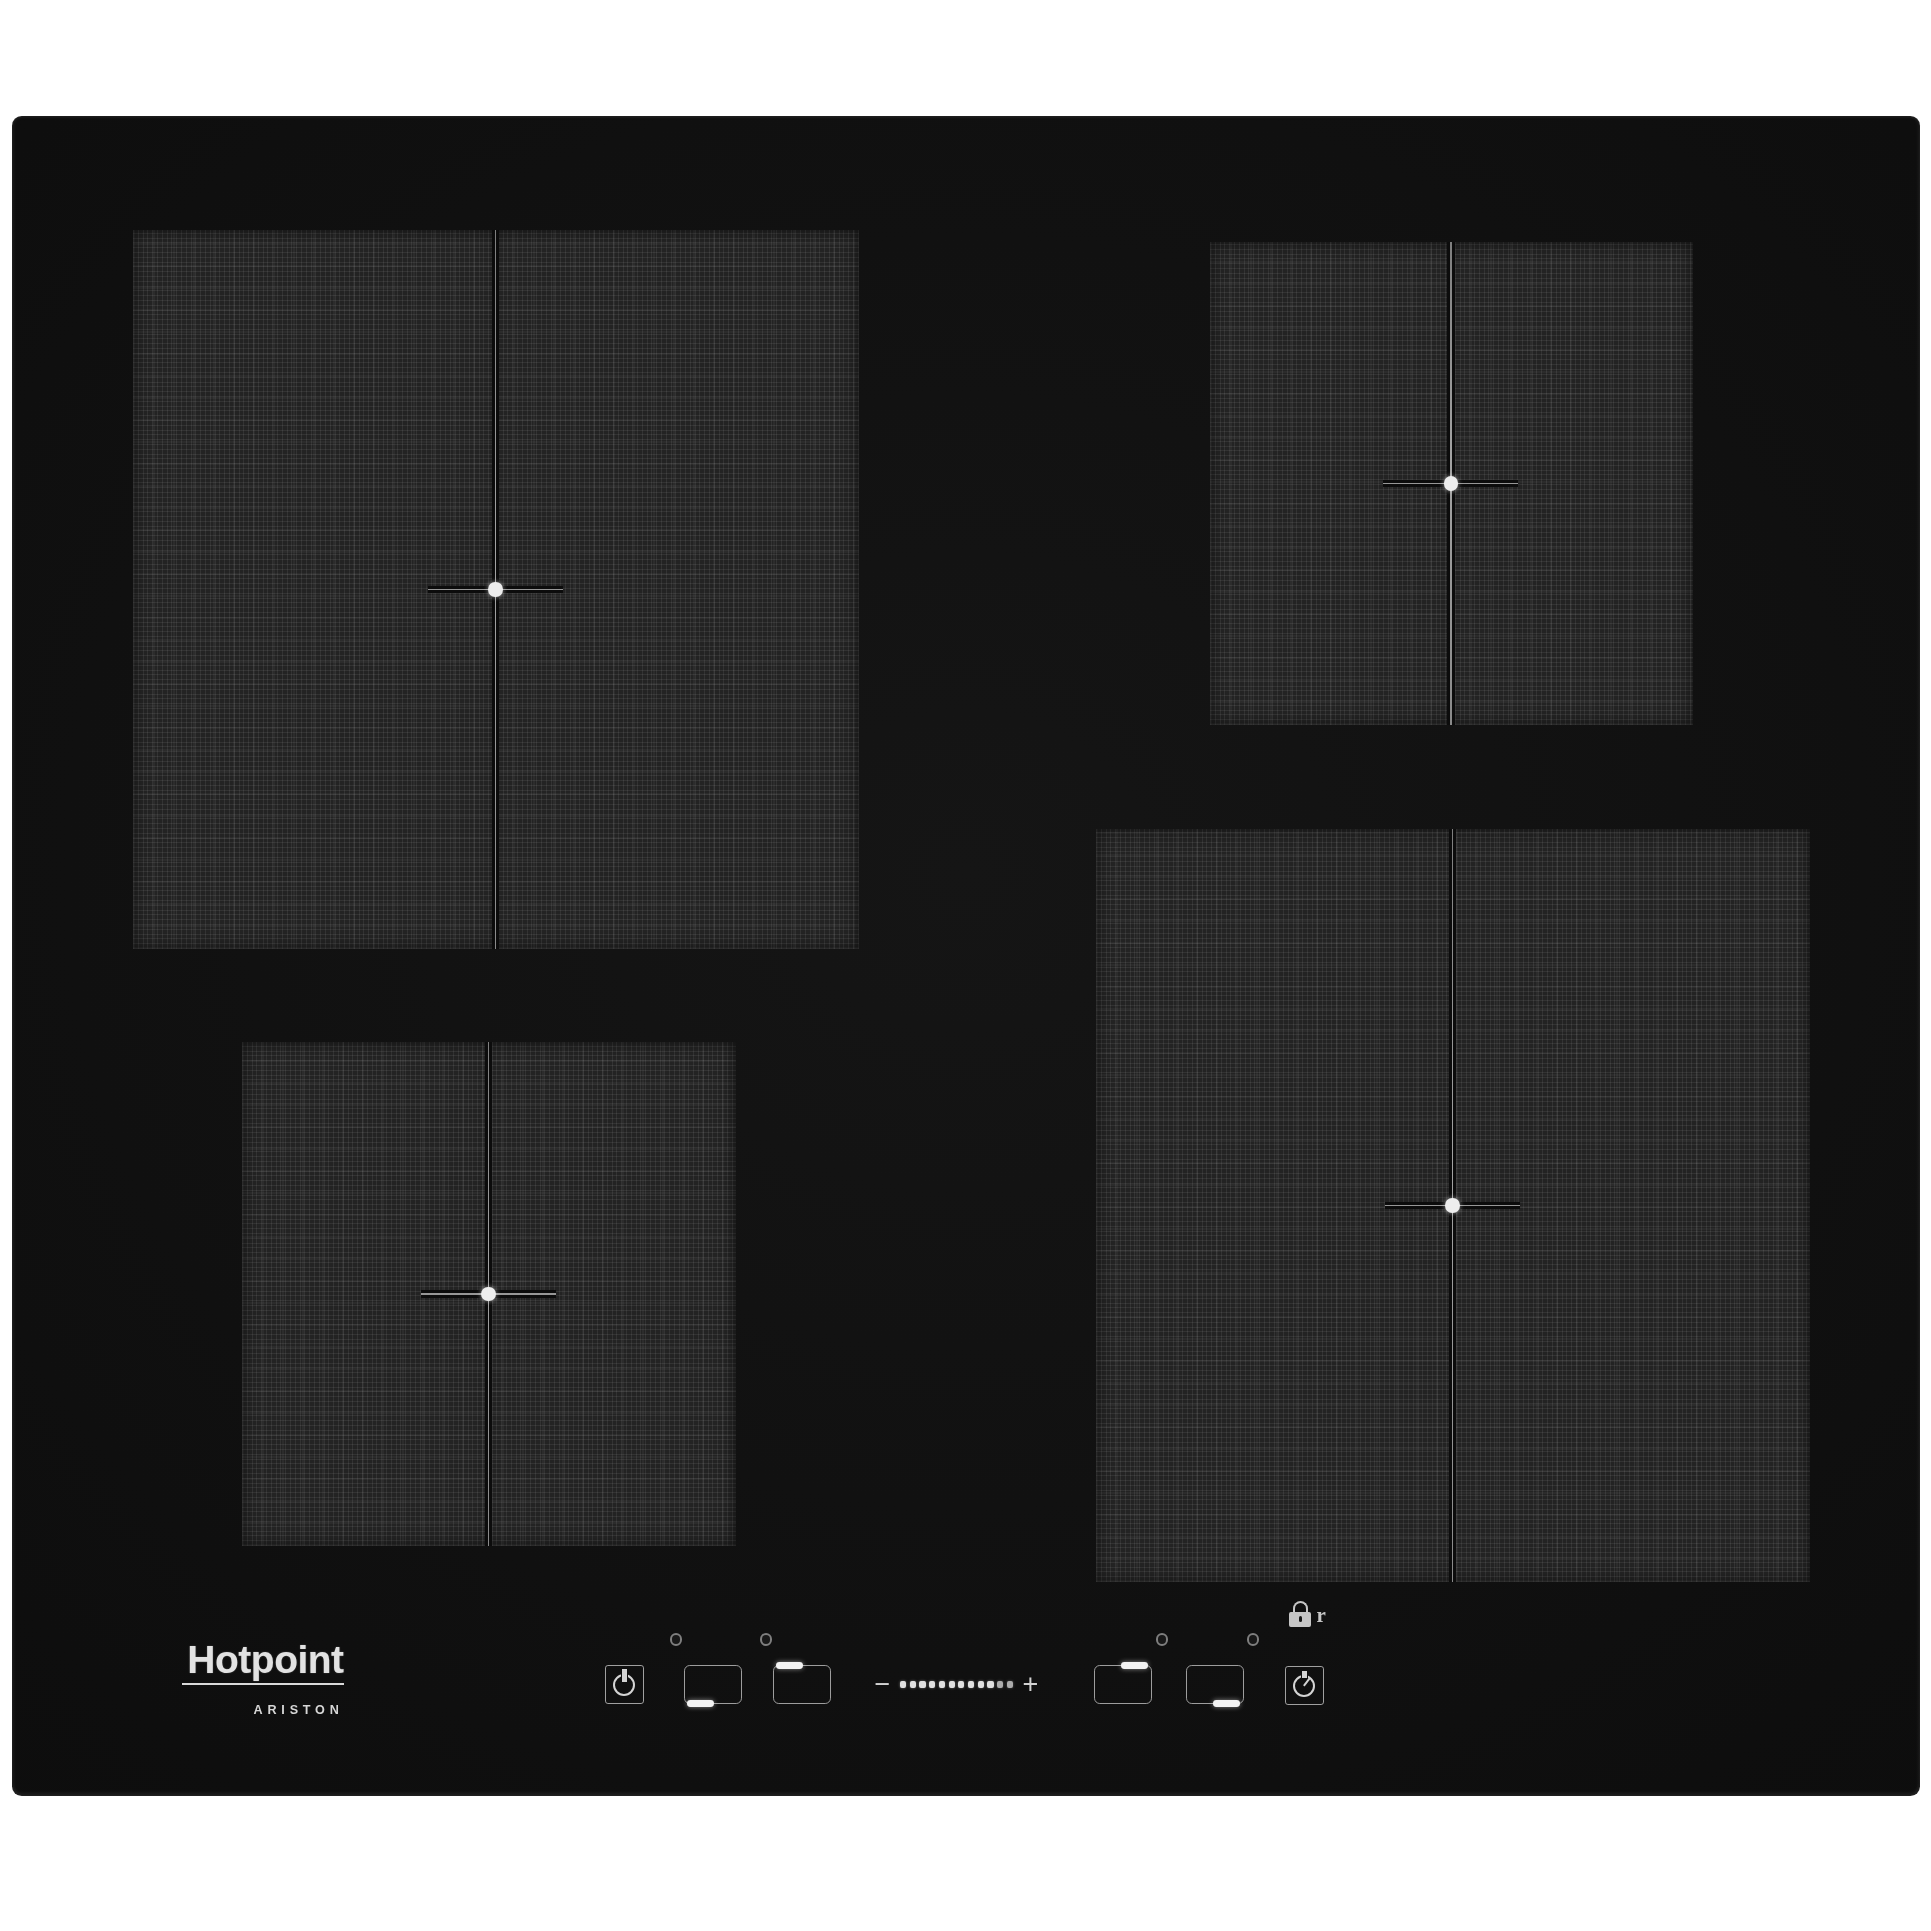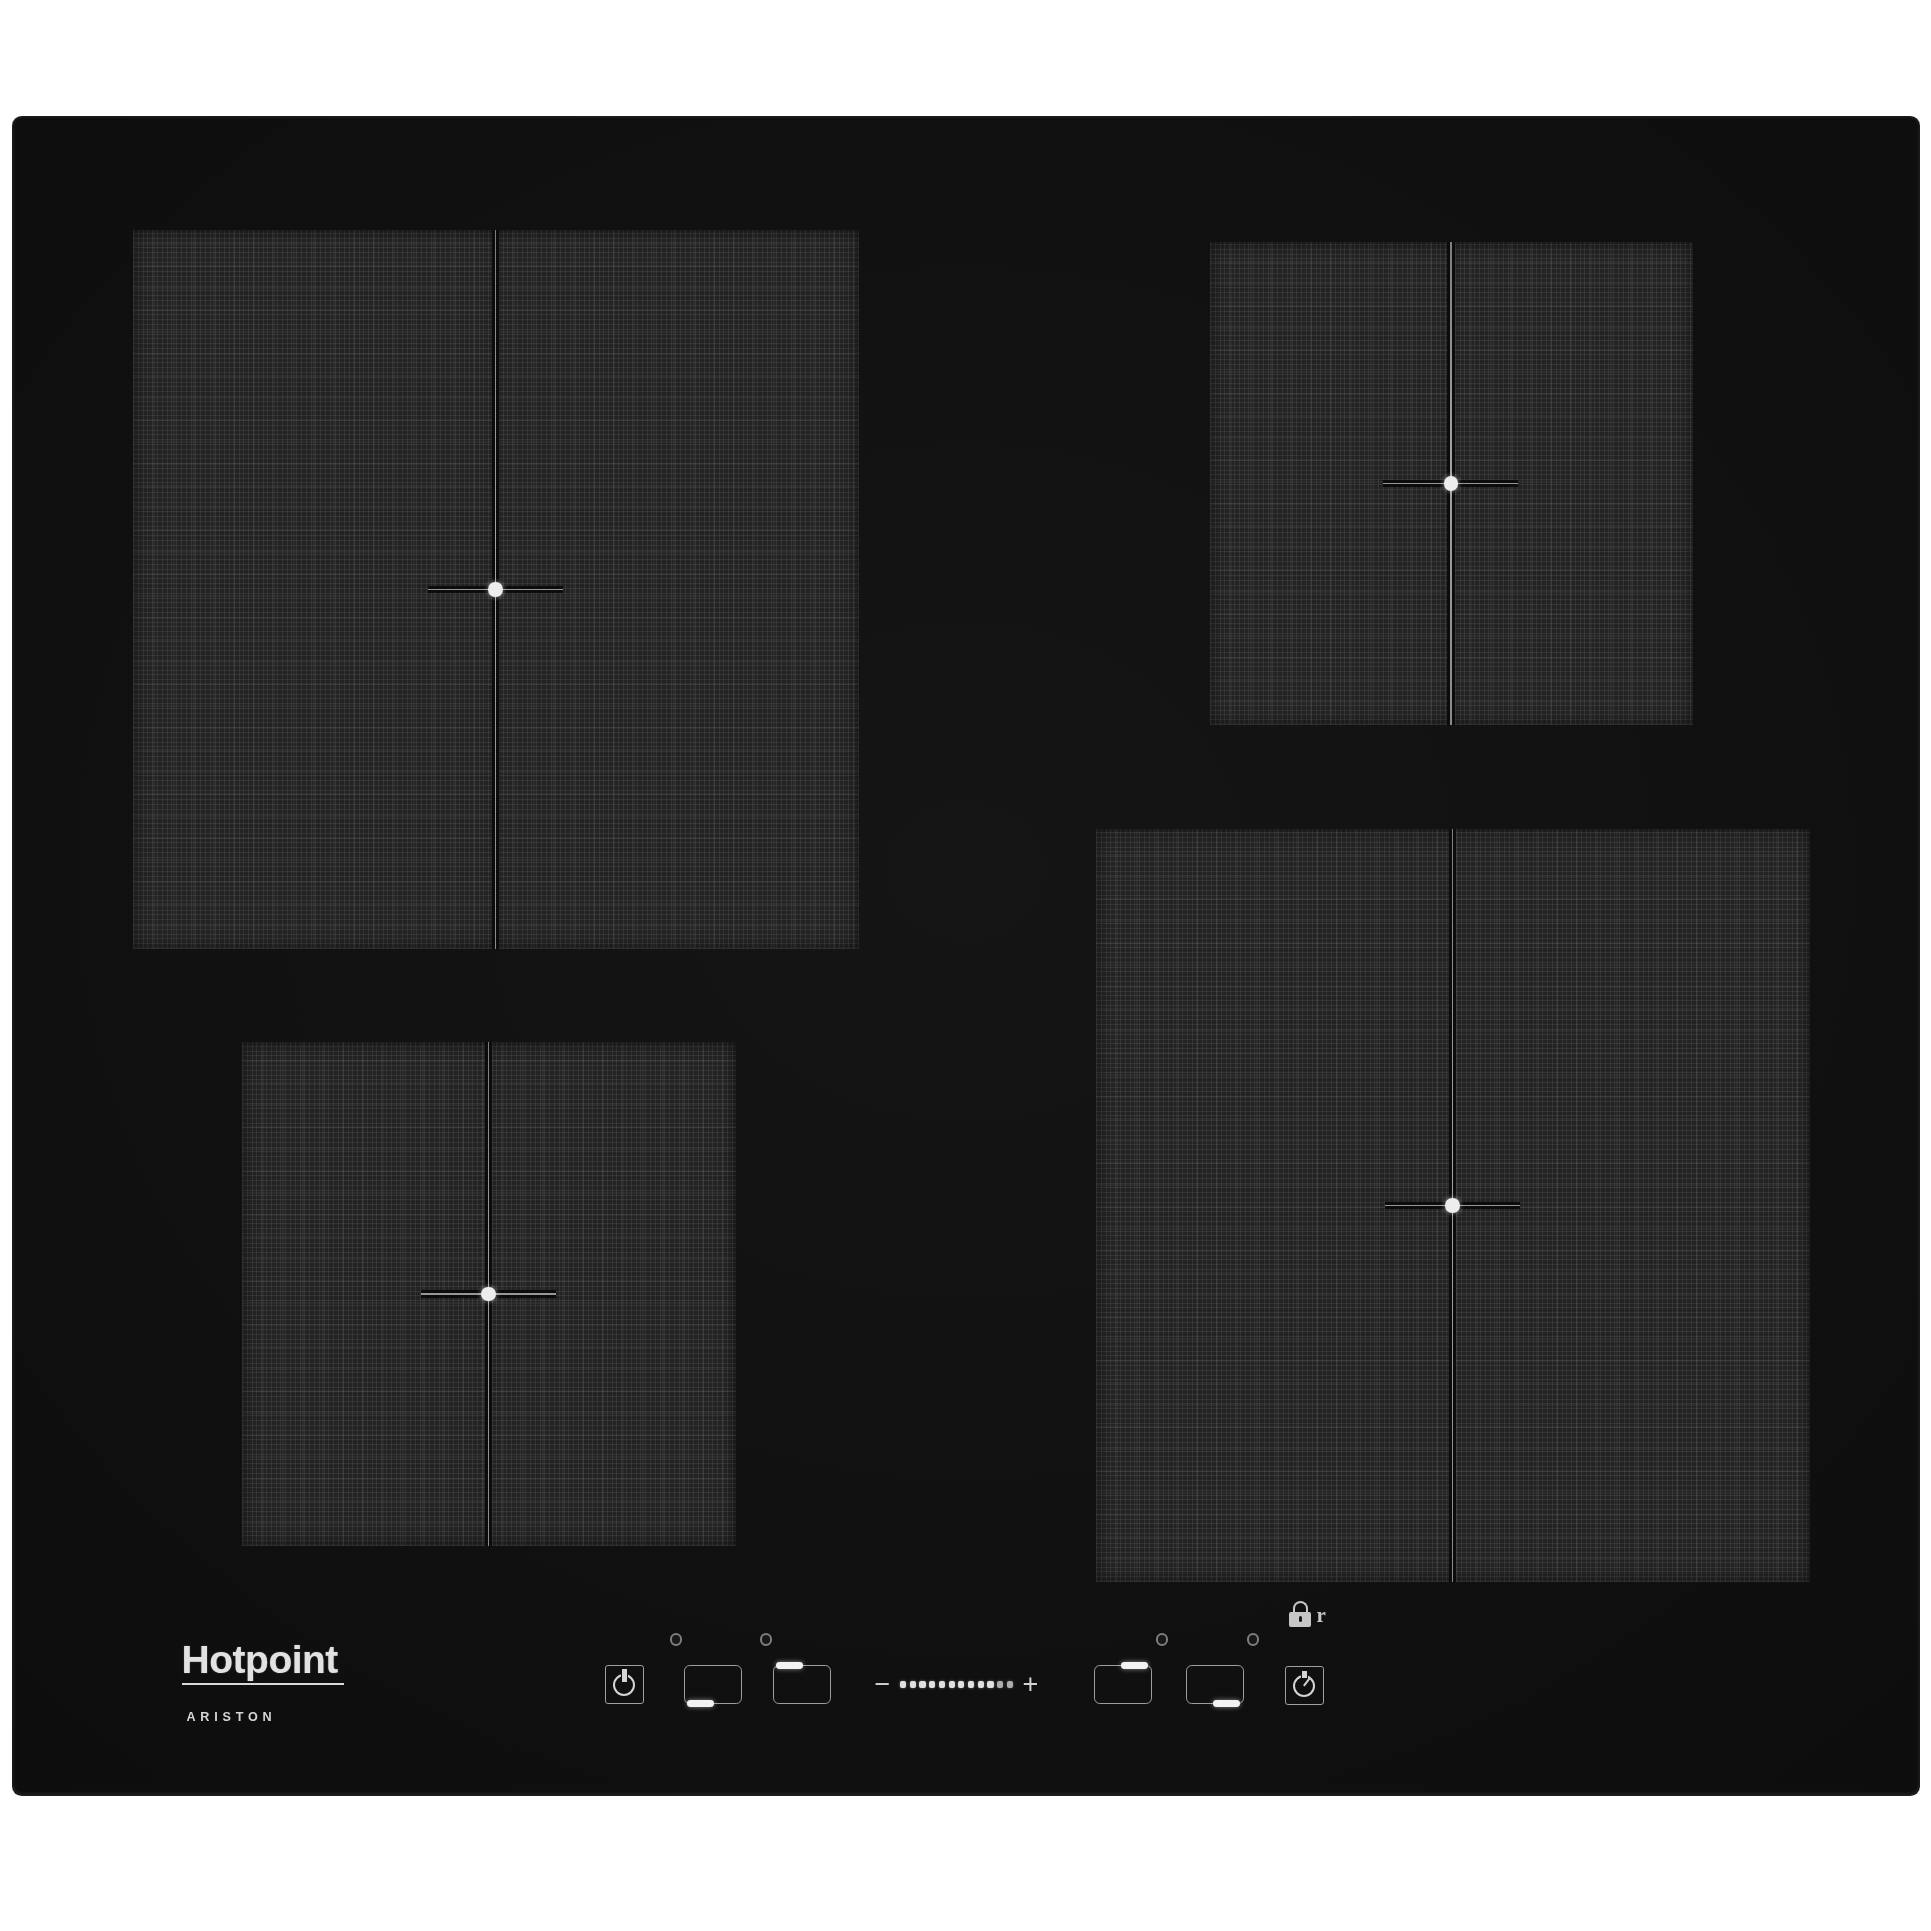--- a/index.html
+++ b/index.html
@@ -38,25 +38,25 @@
   .v-divider::after { content:""; position:absolute; left:2.9px; top:0; height:100%; width:1.9px;
       background:linear-gradient(#7f7f7f, #a3a3a3 45%, #8a8a8a); }
 
   .cross-h { position:absolute; left:50%; top:50%; width:135px; height:7.7px; margin:-3.9px 0 0 -68px; background:#0c0c0c; }
   .cross-h::after { content:""; position:absolute; left:0; right:0; top:2.9px; height:1.9px; background:#979797; }
 
   .cross-dot { position:absolute; left:50%; top:50%; width:14.5px; height:14.5px; margin:-7.2px 0 0 -7.2px;
       border-radius:50%; background:#ededed; box-shadow:0 0 4.8px rgba(255,255,255,.55); }
 
   
-  .logo { position:absolute; left:170px; top:1524px; width:162px; text-align:left; color:#e2e2e2; }
+  .logo { position:absolute; left:170px; top:1524px; width:162px; text-align:right; color:#e2e2e2; }
   .logo-main { font-size:39px; font-weight:bold; letter-spacing:-0.5px; line-height:1;
       text-shadow:0 0 1.9px rgba(255,255,255,.25); }
   .logo-underline { height:1.9px; background:#d9d9d9; margin-top:3.9px; }
-  .logo-sub { font-size:12.6px; font-weight:bold; letter-spacing:4.8px; padding-left:4.8px; margin-top:25px; color:#d6d6d6; }
+  .logo-sub { font-size:12.6px; font-weight:bold; letter-spacing:4.8px; padding-left:4.8px; margin-top:18px; color:#d6d6d6; }
 
   
   .ctrl-square { position:absolute; width:39px; height:39px; border:1.9px solid #a0a0a0; border-radius:2.9px; }
   .power-btn { left:593px; top:1549px; }
   .power-circle { position:absolute; left:50%; top:50%; width:22px; height:22px; margin:-11px 0 0 -11px;
       border:2.4px solid #d4d4d4; border-radius:50%; }
   .power-bar { position:absolute; left:50%; top:2.9px; width:6.8px; height:13.5px; margin-left:-3.4px;
       background:#d4d4d4; border-left:1.9px solid #0e0e0e; border-right:1.9px solid #0e0e0e; }
 
   .timer-btn { left:1273px; top:1550px; }

